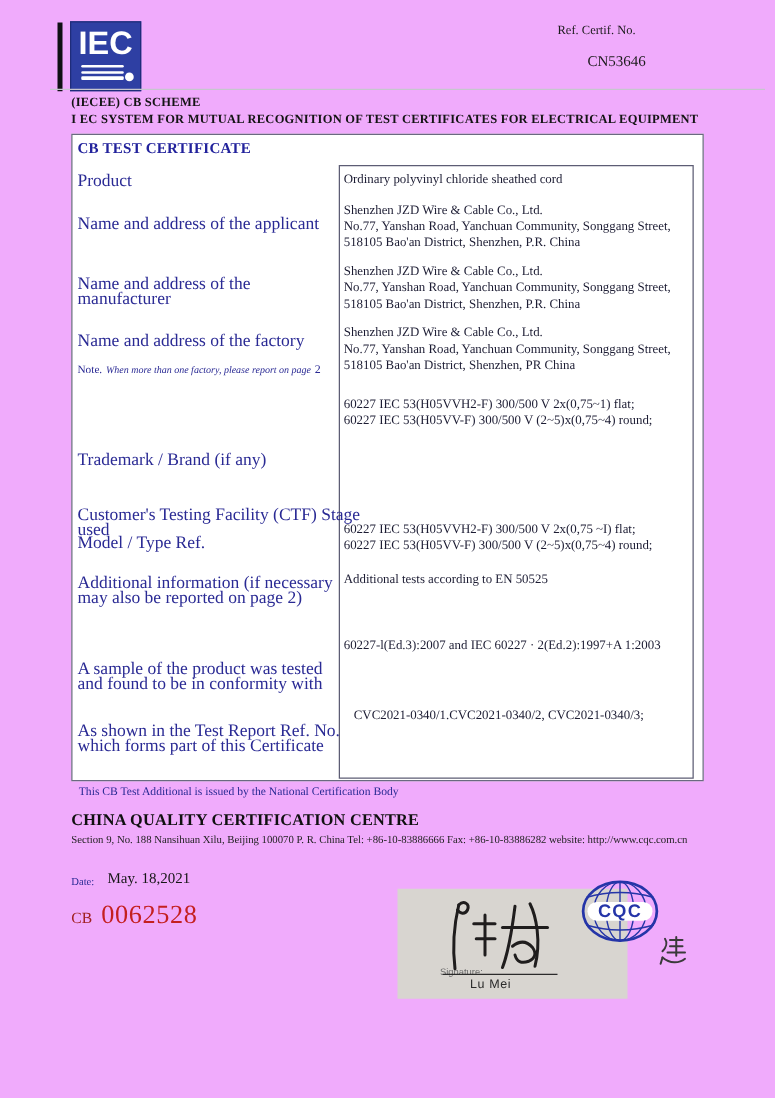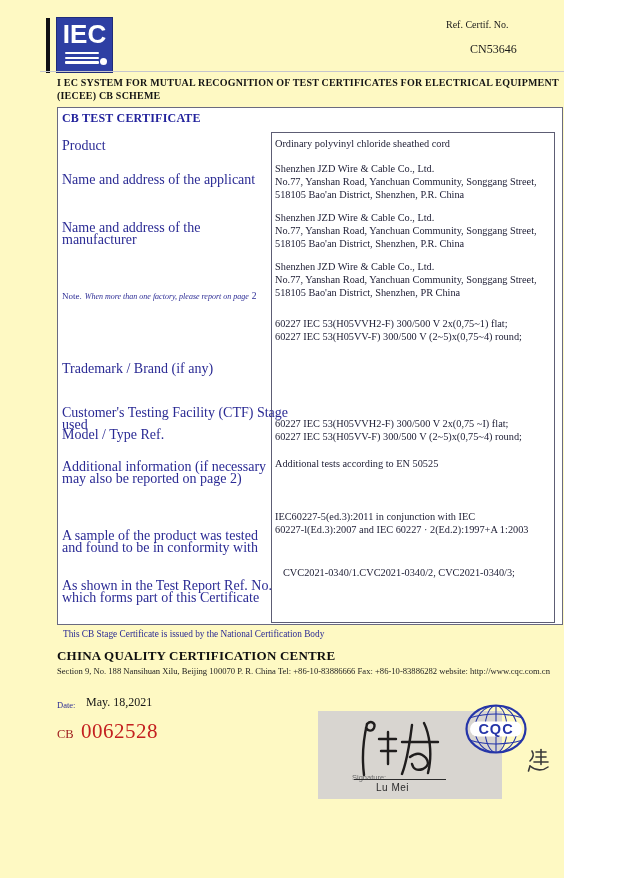--- a/index.html
+++ b/index.html
@@ -1,16 +1,16 @@
 <!DOCTYPE html>
 <html><head>
 <meta charset="utf-8">
 <style>
   html,body{margin:0;padding:0;background:#fff;}
-  .page{position:relative;width:564px;height:878px;background:#fef9c3;overflow:hidden;
+  .page{position:relative;width:620px;height:878px;background:#f0abfc;overflow:hidden;
         font-family:"Liberation Serif","DejaVu Serif",serif;color:#1c1c33;}
 
   
   .iec-bar{position:absolute;left:46px;top:18px;width:4px;height:55px;background:#101014;}
   .iec-logo{position:absolute;left:56px;top:17px;width:57px;height:56px;background:#2e3fa3;
             border:1px solid #1f2c7a;box-sizing:border-box;}
   .iec-text{font-family:"Liberation Sans","DejaVu Sans",sans-serif;font-weight:bold;
             color:#ffffff;font-size:26px;line-height:26px;text-align:center;margin-top:3px;letter-spacing:0px;}
   .iec-lines{position:absolute;left:8px;bottom:6px;width:41px;}
   .iec-lines i{display:block;width:34px;height:2.5px;background:#ffffff;margin-bottom:2.2px;border-radius:1px;}
@@ -72,22 +72,22 @@
       <span class="iec-dot"></span>
     </div>
   </div>
 
   <div class="ref-label">Ref. Certif. No.</div>
   <div class="ref-no">CN53646</div>
 
   <div class="hdr-divider"></div>
 
   <div class="scheme">
+    <div>(IECEE) CB SCHEME</div>
     <div>I EC SYSTEM FOR MUTUAL RECOGNITION OF TEST CERTIFICATES FOR ELECTRICAL EQUIPMENT</div>
-    <div>(IECEE) CB SCHEME</div>
   </div>
 
   <div class="tbl">
     <div class="inner-box"></div>
     <div class="cert-title">CB TEST CERTIFICATE</div>
 
     <div class="lbl" style="top:32px">Product</div>
     <div class="val" style="top:29px">Ordinary polyvinyl chloride sheathed cord</div>
 
     <div class="lbl" style="top:66px">Name and address of the applicant</div>
@@ -97,20 +97,21 @@
       <div>518105 Bao'an District, Shenzhen, P.R. China</div>
     </div>
 
     <div class="lbl" style="top:114px">Name and address of the manufacturer</div>
     <div class="val" style="top:103px">
       <div>Shenzhen JZD Wire &amp; Cable Co., Ltd.</div>
       <div>No.77, Yanshan Road, Yanchuan Community, Songgang Street,</div>
       <div>518105 Bao'an District, Shenzhen, P.R. China</div>
     </div>
 
+    <div class="lbl" style="top:160px">Name and address of the factory</div>
     <div class="note" style="top:177px">
       <span class="n-pre">Note.</span><span class="n-it">When more than one factory, please report on page</span><span class="n-suf">2</span>
     </div>
     <div class="val" style="top:152px">
       <div>Shenzhen JZD Wire &amp; Cable Co., Ltd.</div>
       <div>No.77, Yanshan Road, Yanchuan Community, Songgang Street,</div>
       <div>518105 Bao'an District, Shenzhen, PR China</div>
     </div>
 
     <div class="val" style="top:209px">
@@ -126,29 +127,28 @@
     <div class="val" style="top:309px">
       <div>60227 IEC 53(H05VVH2-F) 300/500 V 2x(0,75 ~I) flat;</div>
       <div>60227 IEC 53(H05VV-F) 300/500 V (2~5)x(0,75~4) round;</div>
     </div>
 
     <div class="lbl" style="top:353px">Additional information (if necessary may also be reported on page 2)</div>
     <div class="val" style="top:349px">Additional tests according to EN 50525</div>
 
     <div class="lbl" style="top:422px">A sample of the product was tested and found to be in conformity with</div>
     <div class="val" style="top:402px">
-      <div>IEC60227-5(ed.3):2011 in conjunction with IEC</div>
       <div>60227-l(Ed.3):2007 and IEC 60227 · 2(Ed.2):1997+A 1:2003</div>
     </div>
 
     <div class="lbl" style="top:472px">As shown in the Test Report Ref. No. which forms part of this Certificate</div>
     <div class="val" style="top:458px;left:225px">CVC2021-0340/1.CVC2021-0340/2, CVC2021-0340/3;</div>
   </div>
 
-  <div class="issued-note">This CB Stage Certificate is issued by the National Certification Body</div>
+  <div class="issued-note">This CB Test Additional is issued by the National Certification Body</div>
 
   <div class="issuer-name">CHINA QUALITY CERTIFICATION CENTRE</div>
   <div class="issuer-address">Section 9, No. 188 Nansihuan Xilu, Beijing 100070 P. R. China Tel: +86-10-83886666 Fax: +86-10-83886282 website: http://www.cqc.com.cn</div>
 
   <div class="date-label">Date:</div>
   <div class="date-value">May. 18,2021</div>
 
   <div class="cb-prefix">CB</div>
   <div class="cb-number">0062528</div>
 

